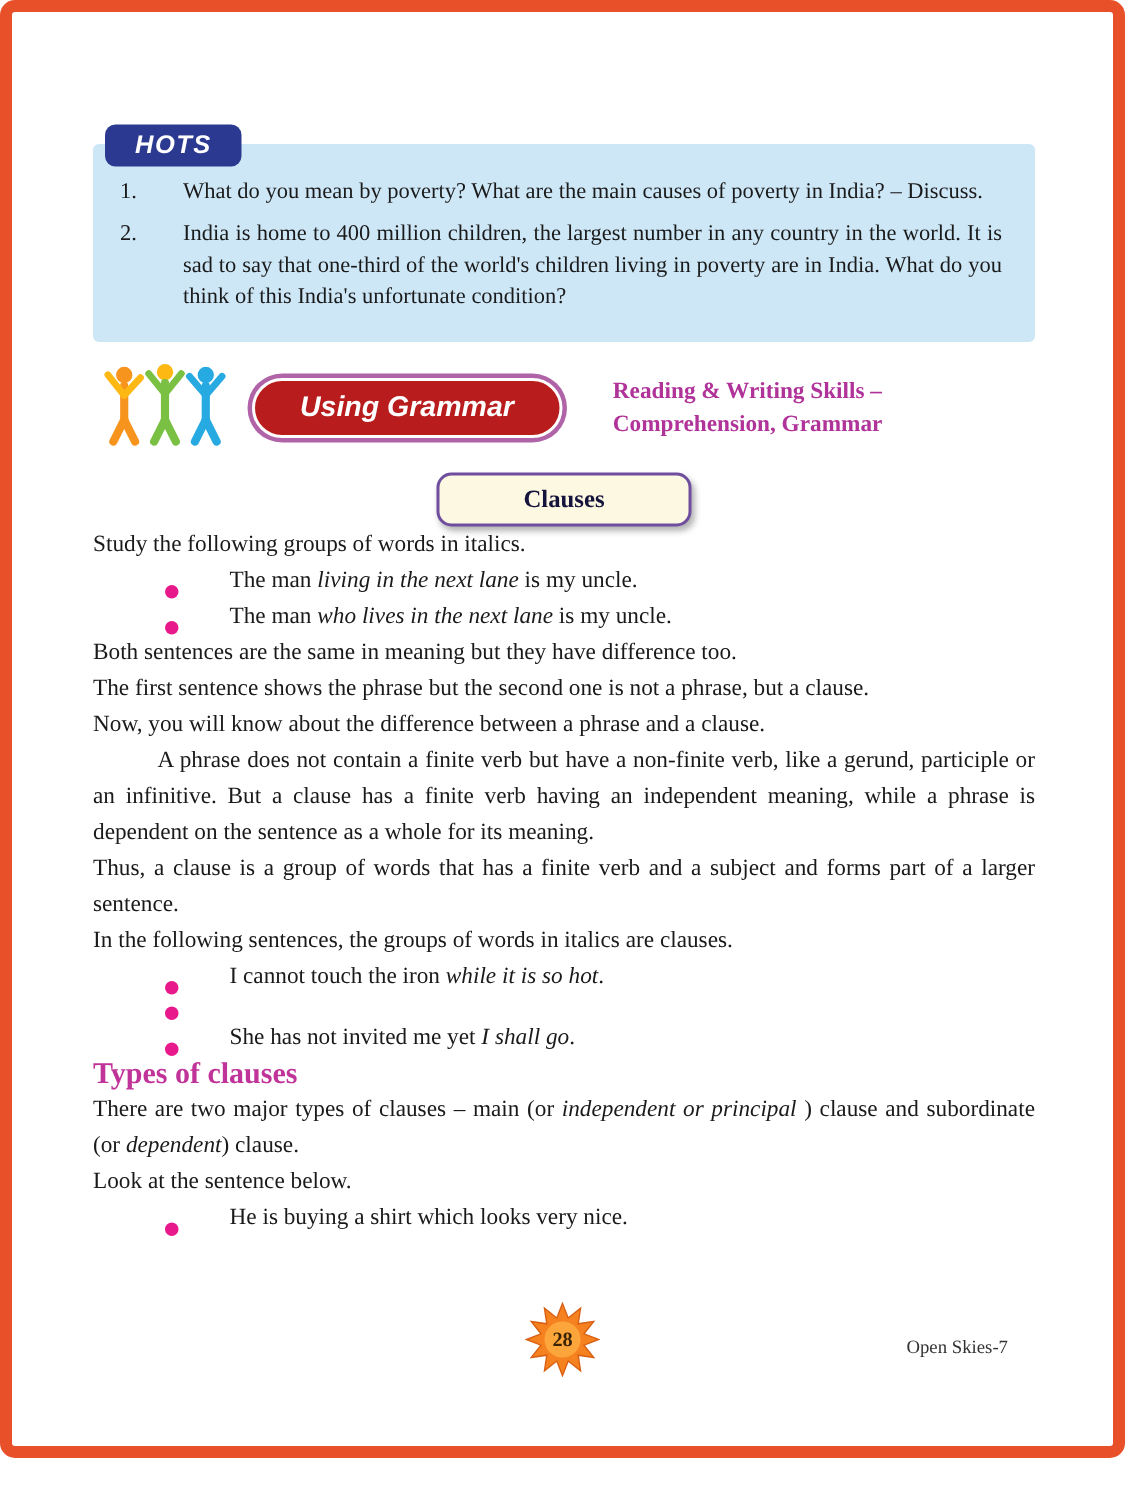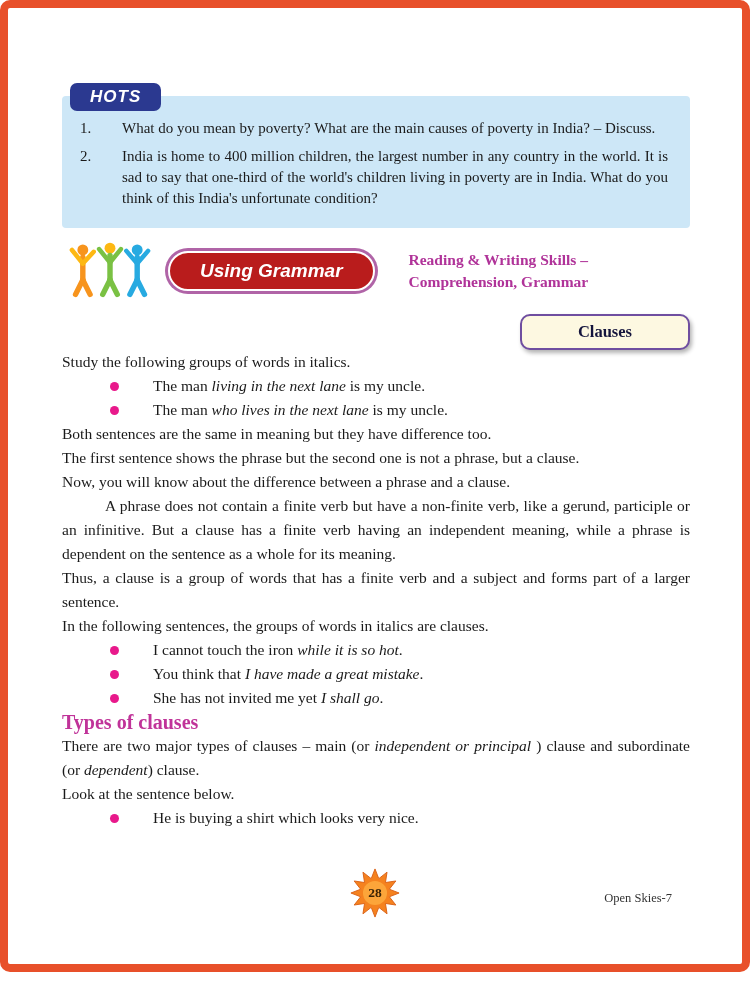--- a/index.html
+++ b/index.html
@@ -32,36 +32,36 @@
   .people-icon { flex-shrink:0; margin-left:4px; }
   .banner {
     margin-left:14px; background:#b91c1c; color:#ffffff;
     font-family:"Liberation Sans", sans-serif; font-weight:bold; font-style:italic;
     font-size:19px; padding:7px 30px; border-radius:22px;
     border:2px solid #ffffff; box-shadow:0 0 0 3px #b064a7;
   }
   .skills { margin-left:34px; color:#b03399; font-weight:bold; font-size:15.5px; line-height:22px; }
 
   
-  .topic-row { text-align:right; margin-top:12px; }
+  .topic-row { text-align:center; margin-top:12px; }
   .topic-box {
     display:inline-block; background:#fdf8e1; border:2px solid #6f4ea0;
     border-radius:10px; padding:6px 56px; font-weight:bold; font-size:16.5px;
     color:#14143c; box-shadow:2px 3px 4px rgba(0,0,0,0.3);
   }
 
   
   .body-text { font-size:15.5px; line-height:24px; }
   .body-text p { margin:0; }
   .intro { margin-top:10px; }
   .ind { margin-left:38px; }
   .gap { margin-top:12px; }
   .just { text-align:justify; }
   .pind { text-indent:43px; }
-  .bullet-row { display:flex; align-items:flex-start; padding-left:48px; }
+  .bullet-row { display:flex; align-items:flex-end; padding-left:48px; }
   .dot { width:9px; height:9px; border-radius:50%; background:#e8198b; flex-shrink:0; margin:8px 34px 0 0; }
   .types-heading { color:#c03399; font-weight:bold; font-size:20px; margin-top:14px; margin-bottom:6px; }
   .it { font-style:italic; }
   .bd { font-weight:normal; }
 
   
   .star-wrap { position:absolute; left:50%; transform:translateX(-50%); bottom:46px; width:50px; height:50px; }
   .star-num {
     position:absolute; inset:0; display:flex; align-items:center; justify-content:center;
     font-weight:bold; font-size:13.5px; color:#3a2305;
@@ -147,21 +147,20 @@
       <p class="just gap">Thus, a clause is a group of words that has a finite verb and a subject and forms part of a larger sentence.</p>
 
       <p class="ind gap">In the following sentences, the groups of words in italics are clauses.</p>
 
       <div class="bullet-row">
         <span class="dot"></span>
         <span><span>I cannot touch the iron </span><span class="it">while it is so hot</span><span>.</span></span>
       </div>
       <div class="bullet-row">
         <span class="dot"></span>
-        <span><span>You think that </span><span class="it">I have made a great mistake</span><span>.</span></span>
       </div>
       <div class="bullet-row">
         <span class="dot"></span>
         <span><span>She has not invited me yet </span><span class="it">I shall go</span><span>.</span></span>
       </div>
 
       <p class="types-heading">Types of clauses</p>
       <p class="just"><span>There are two major types of clauses – </span><span class="bd">main</span><span> (or </span><span class="it bd">independent or principal</span><span> ) </span><span class="bd">clause</span><span> and </span><span class="bd">subordinate</span><span> (or </span><span class="it bd">dependent</span><span>) </span><span class="bd">clause</span><span>.</span></p>
 
       <p class="ind gap">Look at the sentence below.</p>

